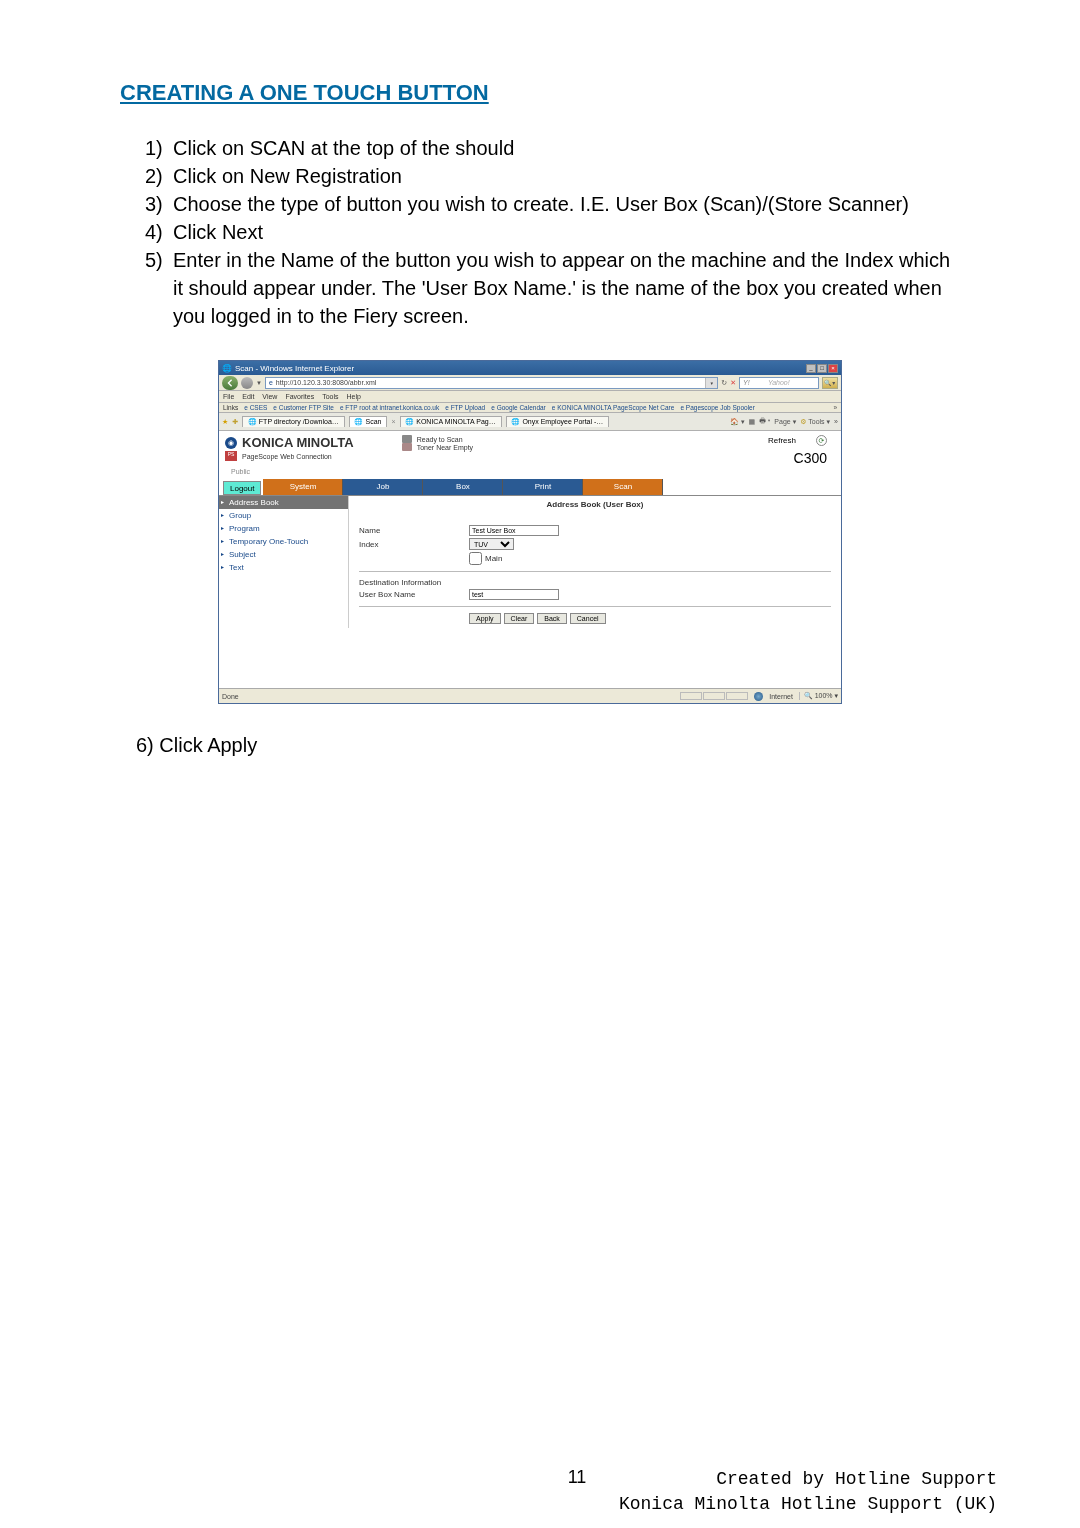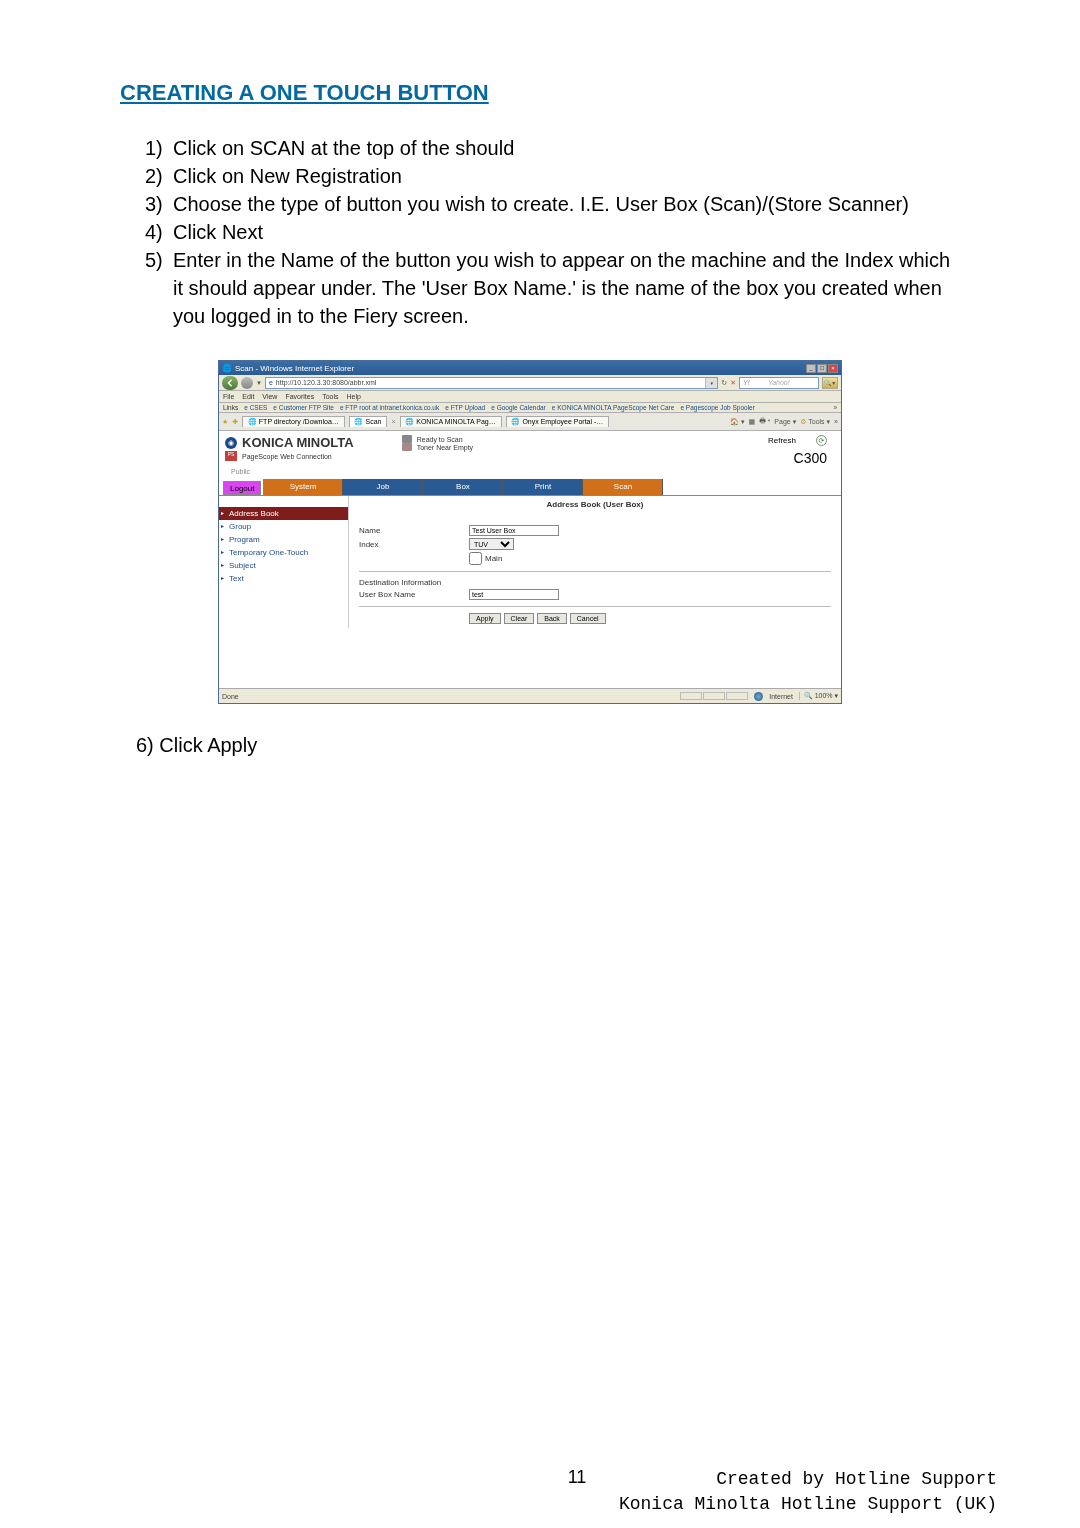--- a/index.html
+++ b/index.html
@@ -69,29 +69,29 @@
     .tabsrow .right{margin-left:auto;display:flex;gap:4px;align-items:center;color:#555;}
     .content-header{ background:#fff; padding:4px 6px 0 6px; }
     .brandrow{display:flex;align-items:center;gap:5px;}
     .km-logo{width:12px;height:12px;border-radius:6px;background:#1a4a8a;display:flex;align-items:center;justify-content:center;color:#fff;font-size:7px;}
     .km-text{font-weight:bold;font-size:13px;color:#333;}
     .subtext{font-size:7px;color:#333;}
     .statusrow{display:flex;align-items:center;gap:5px;font-size:7px;color:#333;margin-left:18px;}
     .printer-icon{width:10px;height:8px;background:#888;border-radius:1px;}
     .pubrow{display:flex;justify-content:space-between;padding:2px 10px 4px 6px;font-size:7px;color:#888;}
     .tabbar{display:flex;border-bottom:1px solid #888;}
-    .logout{border:1px solid #888;background:#d946ef;font-size:8px;padding:1px 6px;margin:2px 2px 0 4px;height:14px;}
+    .logout{border:1px solid #888;background:#5eead4;font-size:8px;padding:1px 6px;margin:2px 2px 0 4px;height:14px;}
     .navtab{flex:0 0 80px;text-align:center;font-size:8px;padding:3px 0;color:#fff;border-right:1px solid #555;}
     .navtab.orange{background:#d0701a;}
     .navtab.blue{background:#2a5a93;}
     .main-body{display:flex;}
     .side{width:130px;background:#fff;border-right:1px solid #ccc;}
     .side-item{font-size:8px;padding:2px 5px 2px 10px;color:#1a4a8a;border-bottom:0px;position:relative;}
     .side-item::before{content:"▸";position:absolute;left:2px;font-size:6px;color:#1a4a8a;}
-    .side-item.active{background:#7f1d1d;color:#fff;margin-top:11px;}
+    .side-item.active{background:#737373;color:#fff;}
     .side-item.active::before{color:#fff;}
     .form-area{flex:1;padding:4px 10px;font-size:8px;color:#333;}
     .form-title{font-weight:bold;margin-bottom:16px;text-align:center;}
     .form-row{display:flex;align-items:center;margin:2px 0;}
     .form-row label{width:110px;}
     .form-row input[type=text]{border:1px solid #888;height:11px;width:90px;font-size:7px;padding:0 2px;}
     .form-row select{border:1px solid #888;height:12px;font-size:7px;width:45px;}
     .hr{border-top:1px solid #bbb;margin:6px 0;}
     .btnrow{display:flex;gap:3px;justify-content:flex-start;margin-left:110px;margin-top:6px;}
     .btnrow button{font-size:7px;border:1px solid #888;background:#e8e8e0;padding:1px 6px;}

